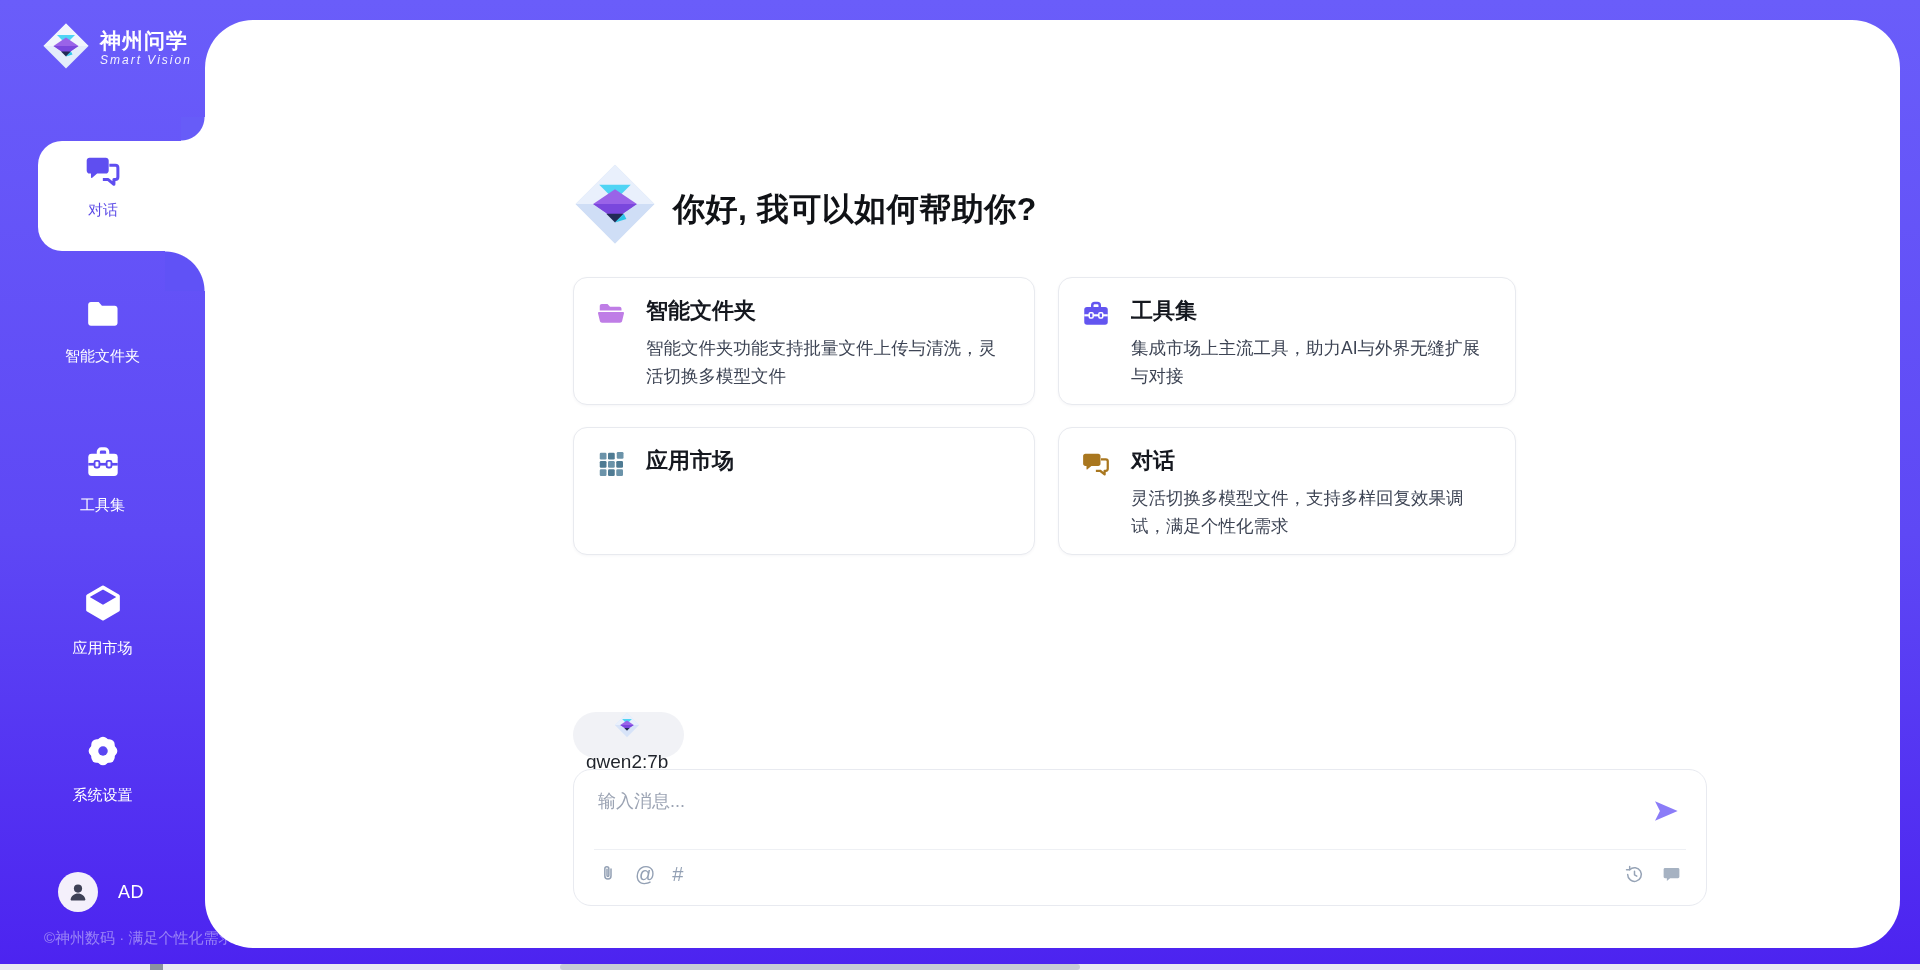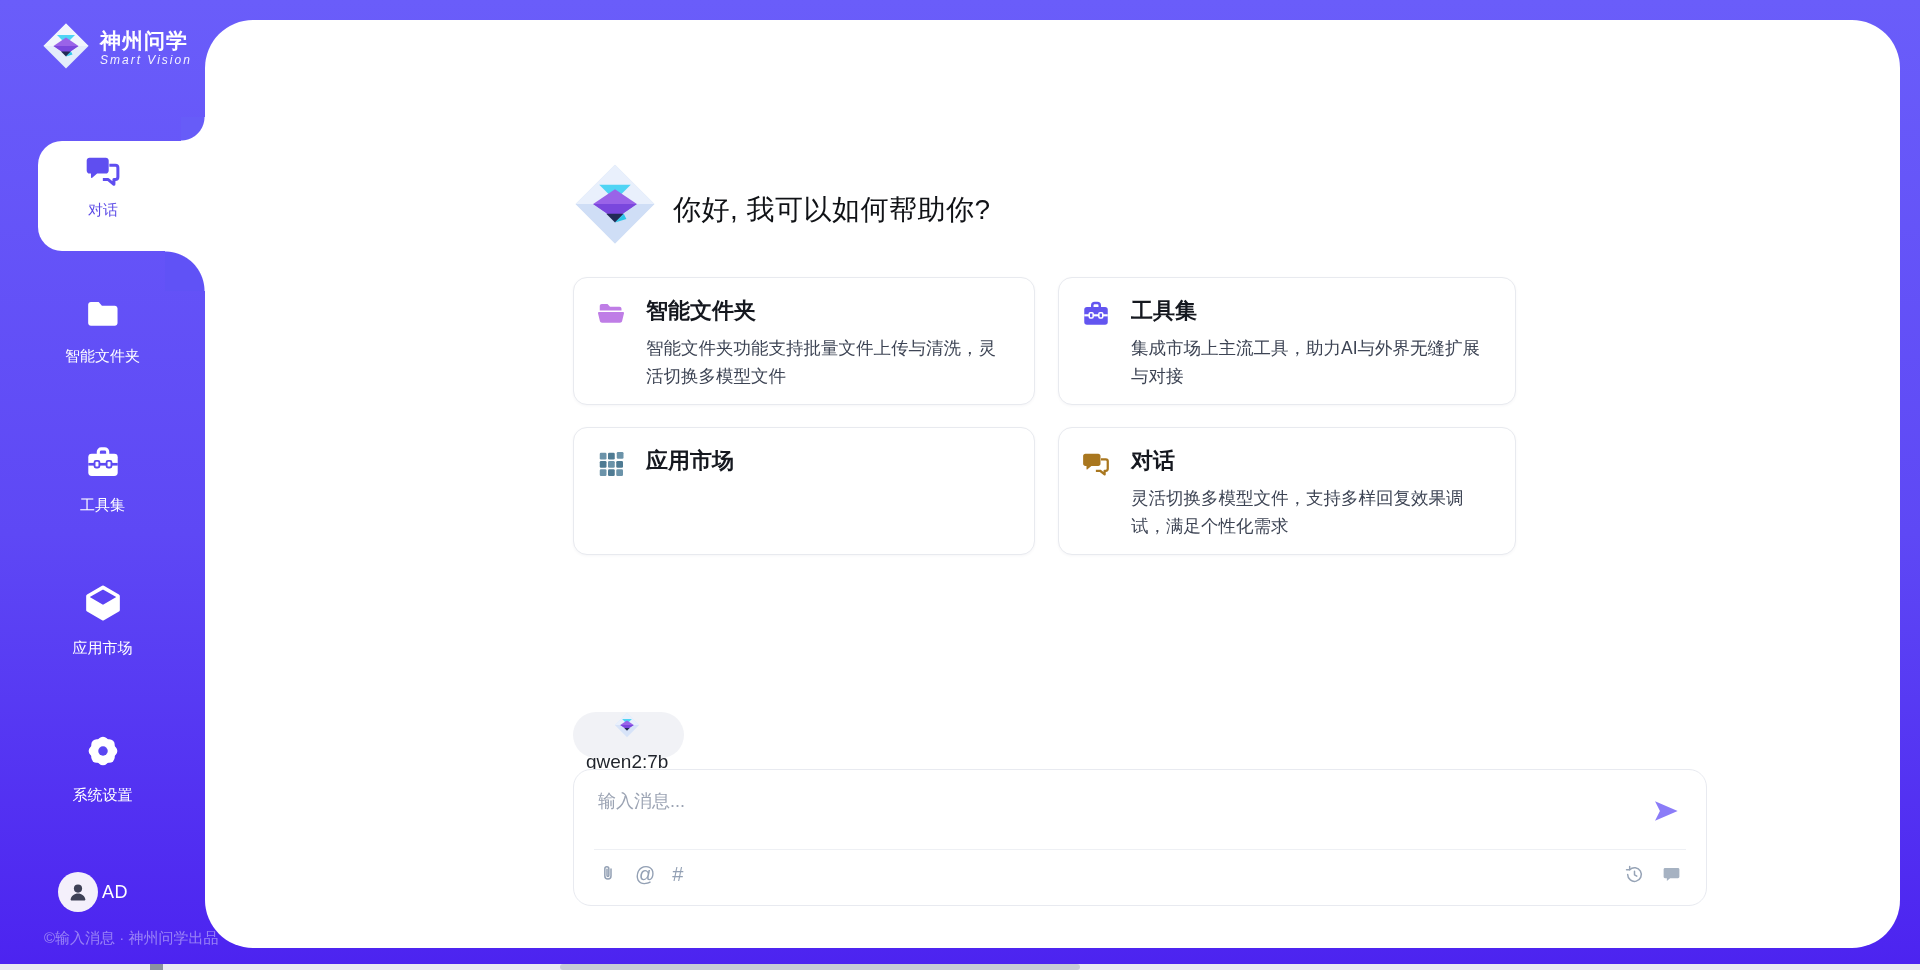--- a/index.html
+++ b/index.html
@@ -26,29 +26,29 @@
   .fillet-top { position:absolute; left:181px; top:117px; width:24px; height:24px;
                 background:radial-gradient(circle 24px at 0 0,#675cf8 0 23px,#ffffff 24px); }
   .fillet-bottom { position:absolute; left:165px; top:251px; width:40px; height:40px;
                 background:radial-gradient(circle 40px at 0 100%,#6052f6 0 39px,#ffffff 40px); }
 
   .nav-item { position:absolute; left:0; width:205px; display:flex; flex-direction:column;
               align-items:center; gap:12px; color:#fff; cursor:pointer; }
   .nav-item .lbl { font-size:15px; }
   .nav-folder { top:297px; } .nav-toolbox { top:444px; } .nav-cube { top:583px; } .nav-gear { top:732px;align-items:center; }
 
-  .user-row { position:absolute; left:58px; top:872px; display:flex; align-items:center; gap:4px; cursor:pointer; }
+  .user-row { position:absolute; left:58px; top:872px; display:flex; align-items:center; gap:20px; cursor:pointer; }
   .avatar { width:40px; height:40px; border-radius:50%; background:#f4f0fb; display:flex;
             align-items:center; justify-content:center; }
   .user-name { color:#fff; font-size:18px; letter-spacing:.5px; }
   .copyright { position:absolute; left:44px; top:929px; color:rgba(255,255,255,.42); font-size:15px; }
 
   
   .hero { position:absolute; left:368px; top:142px; display:flex; align-items:center; gap:16px; }
-  .hero h1 { font-size:28px; font-weight:normal; color:#101216; letter-spacing:.5px;margin-top:8px; }
+  .hero h1 { font-size:32px; font-weight:bold; color:#101216; letter-spacing:.5px;margin-top:8px; }
 
   
   .cards { position:absolute; left:368px; top:257px; width:943px; display:grid;
            grid-template-columns:462px 458px; column-gap:23px; row-gap:22px; }
   .card { position:relative; height:128px; background:#fff; border:1px solid #e8eaef;
           border-radius:14px; box-shadow:0 1px 3px rgba(25,35,80,.04); cursor:pointer; }
   .card .c-icon { position:absolute; left:22px; top:21px; }
   .card h2 { margin:18px 24px 0 72px; font-size:22px; font-weight:bold; color:#15181f; }
   .card p  { margin:8px 22px 0 72px; font-size:17.5px; color:#3d4454; line-height:1.6; }
 
@@ -298,19 +298,19 @@
   <div class="user-row">
     <span class="avatar">
       <svg width="24" height="24" viewBox="0 0 24 24" fill="#3e4156">
         <circle cx="12" cy="8.6" r="4.1"></circle>
         <path d="M4.6 19.6c.6-3.6 3.7-6 7.4-6s6.8 2.4 7.4 6c.1.4-.3.8-.7.8H5.3c-.4 0-.8-.4-.7-.8z"></path>
       </svg>
     </span>
     <span class="user-name">AD</span>
   </div>
 
-  <div class="copyright">©输入消息 · 神州问学出品</div>
+  <div class="copyright">©神州数码 · 满足个性化需求</div>
 
   <div class="scroll-track"></div>
   <div class="scroll-stub"></div>
   <div class="scroll-thumb"></div>
 
 </div>
 
 </body></html>

